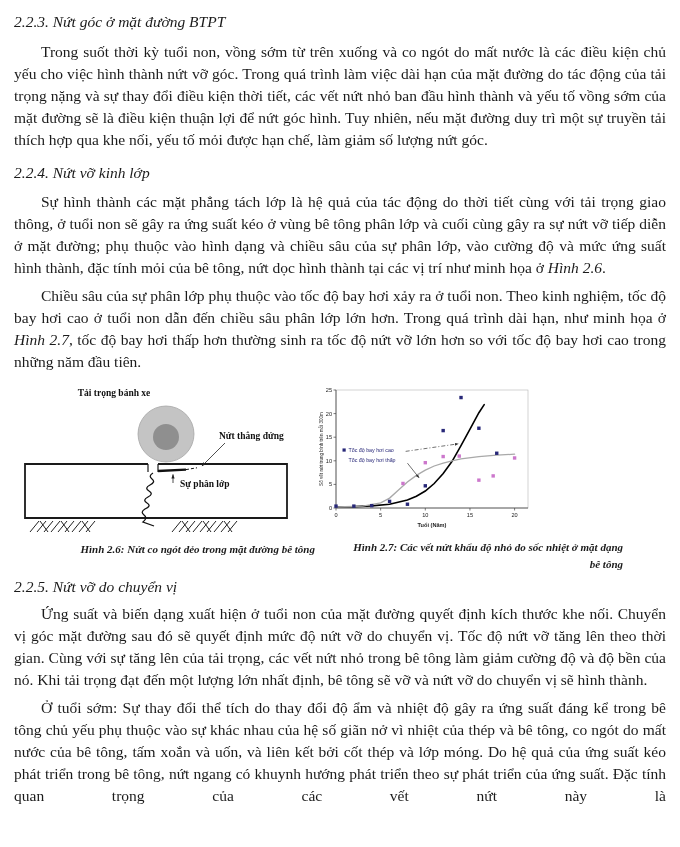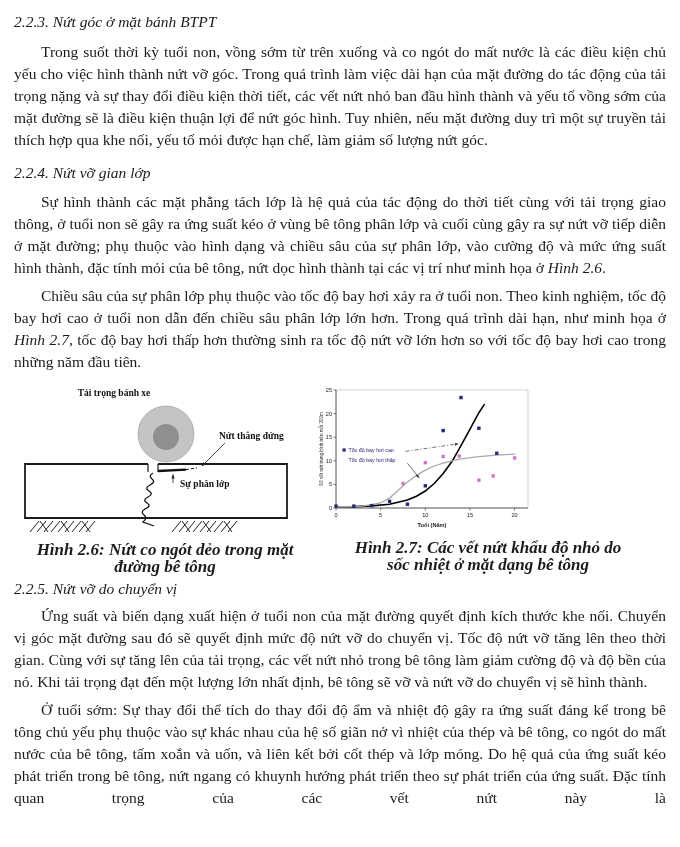--- a/index.html
+++ b/index.html
@@ -21,40 +21,40 @@
     text-align:justify;text-indent:27px;
     margin:9px 0 0 0;
   }
   p.body .fig-ref{font-style:italic;margin-top:27px;}
   p.last-cut{text-align-last:justify;}
   .figrow{display:flex;align-items:flex-start;margin-top:12px;}
   .figcol-left{width:302px;}
   .figcol-right{width:344px;margin-left:6px;}
   .figcap{
     font-weight:bold;font-style:italic;
-    font-size:17px;line-height:17px;text-align:center;
+    font-size:11px;line-height:17px;text-align:right;
   }
   .figcap.left{max-width:300px;margin:2px auto 0 auto;}
   .figcap.right{max-width:270px;margin:6px auto 0 auto;}
   svg text.dlabel{
     font-family:"Liberation Serif","DejaVu Serif",serif;
     font-weight:bold;font-size:9.5px;fill:#111;
   }
   svg.chart{font-family:"Liberation Sans","DejaVu Sans",sans-serif;}
 </style>
 </head>
 <body>
 
 <div class="page">
 
-  <h3 class="sec first">2.2.3. Nứt góc ở mặt bánh BTPT</h3>
+  <h3 class="sec first">2.2.3. Nứt góc ở mặt đường BTPT</h3>
 
   <p class="body"><span>Trong suốt thời kỳ tuổi non, vồng sớm từ trên xuống và co ngót do mất nước là các điều kiện chủ yếu cho việc hình thành nứt vỡ góc. Trong quá trình làm việc dài hạn của mặt đường do tác động của tải trọng nặng và sự thay đổi điều kiện thời tiết, các vết nứt nhỏ ban đầu hình thành và yếu tố vồng sớm của mặt đường sẽ là điều kiện thuận lợi để nứt góc hình. Tuy nhiên, nếu mặt đường duy trì một sự truyền tải thích hợp qua khe nối, yếu tố mỏi được hạn chế, làm giảm số lượng nứt góc.</span></p>
 
-  <h3 class="sec">2.2.4. Nứt vỡ gian lớp</h3>
+  <h3 class="sec">2.2.4. Nứt vỡ kinh lớp</h3>
 
   <p class="body" style="margin-top:8px"><span>Sự hình thành các mặt phẳng tách lớp là hệ quả của tác động do thời tiết cùng với tải trọng giao thông, ở tuổi non sẽ gây ra ứng suất kéo ở vùng bê tông phân lớp và cuối cùng gây ra sự nứt vỡ tiếp diễn ở mặt đường; phụ thuộc vào hình dạng và chiều sâu của sự phân lớp, vào cường độ và mức ứng suất hình thành, đặc tính mỏi của bê tông, nứt dọc hình thành tại các vị trí như minh họa ở </span><span class="fig-ref">Hình 2.6</span><span>.</span></p>
 
   <p class="body" style="margin-top:6px"><span>Chiều sâu của sự phân lớp phụ thuộc vào tốc độ bay hơi xảy ra ở tuổi non. Theo kinh nghiệm, tốc độ bay hơi cao ở tuổi non dẫn đến chiều sâu phân lớp lớn hơn. Trong quá trình dài hạn, như minh họa ở </span><span class="fig-ref">Hình 2.7</span><span>, tốc độ bay hơi thấp hơn thường sinh ra tốc độ nứt vỡ lớn hơn so với tốc độ bay hơi cao trong những năm đầu tiên.</span></p>
 
   <div class="figrow">
 
     <figure class="figcol-left" style="margin:0">
       <svg width="298" height="150" viewBox="0 0 298 150">
         <defs>

